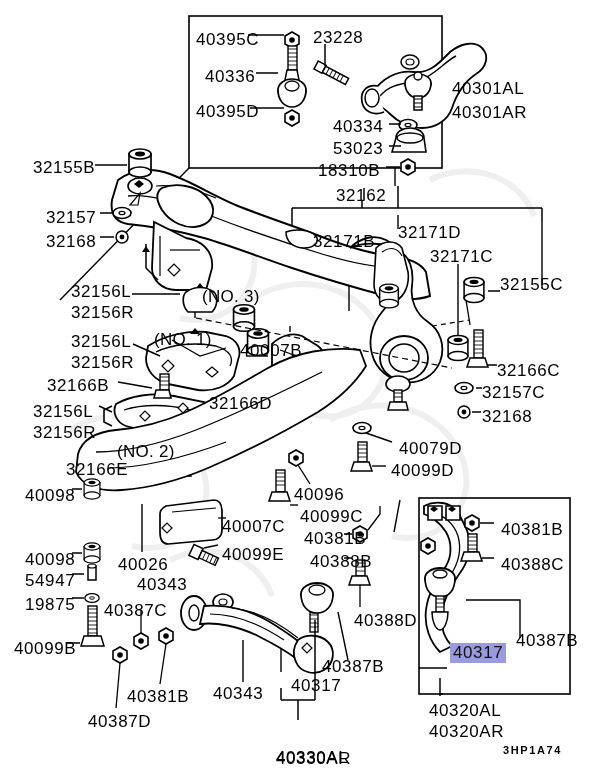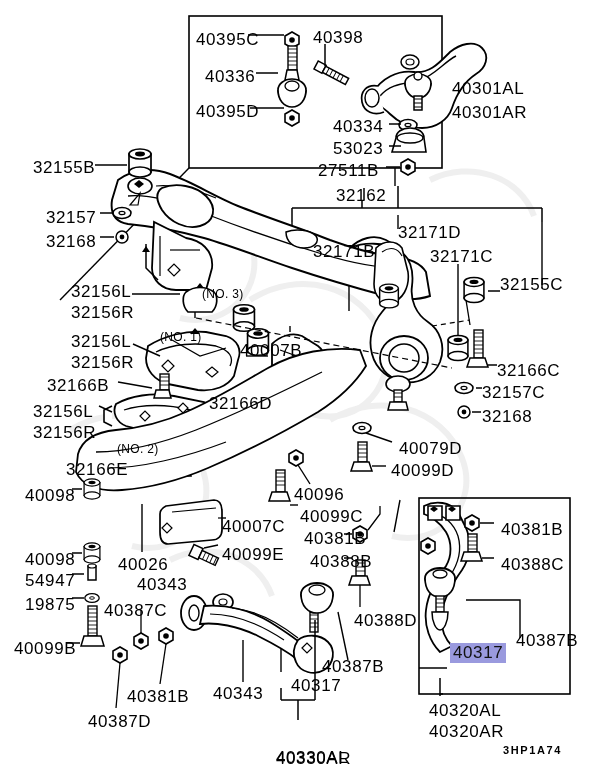--- a/index.html
+++ b/index.html
@@ -15,21 +15,21 @@
   #sheet svg{position:absolute;left:0;top:0;}
   .lbl{
     position:absolute;
     font-family:"Liberation Sans", sans-serif;
     font-size:17px;
     letter-spacing:0.6px;
     color:#000;
     white-space:nowrap;
     line-height:1;
   }
-  .lbl.sm{font-size:12px;letter-spacing:0.3px;}
+  .lbl.sm{font-size:17px;letter-spacing:0.3px;}
   .lbl.code{
     font-size:11px;letter-spacing:1.6px;font-weight:bold;
     font-family:"Liberation Sans", sans-serif;
   }
   .lbl.hl{
     background:#9a9ade;
     padding:1px 3px 2px 3px;
     color:#111;
   }
 </style>
@@ -454,41 +454,41 @@
     <path d="M352,558 h-8" stroke="#000" stroke-width="1.5"></path>
     <path d="M360,585 v22" stroke="#000" stroke-width="1.3"></path>
 
     <path d="M386,608 v-18" stroke="#000" stroke-width="0"></path>
 
     <path d="M400,500 C398,510 396,522 394,532" fill="none" stroke="#000" stroke-width="1.4"></path>
   </svg>
 
   <div>
     <span class="lbl" style="left:196px;top:31px">40395C</span>
-    <span class="lbl" style="left:313px;top:29px">40398</span>
+    <span class="lbl" style="left:313px;top:29px">23228</span>
     <span class="lbl" style="left:205px;top:68px">40336</span>
     <span class="lbl" style="left:196px;top:103px">40395D</span>
     <span class="lbl" style="left:452px;top:80px">40301AL</span>
     <span class="lbl" style="left:452px;top:104px">40301AR</span>
     <span class="lbl" style="left:333px;top:118px">40334</span>
     <span class="lbl" style="left:333px;top:140px">53023</span>
-    <span class="lbl" style="left:318px;top:162px">27511B</span>
+    <span class="lbl" style="left:318px;top:162px">18310B</span>
     <span class="lbl" style="left:336px;top:187px">32162</span>
-    <span class="lbl" style="left:313px;top:243px">32171B</span>
+    <span class="lbl" style="left:313px;top:233px">32171B</span>
     <span class="lbl" style="left:398px;top:224px">32171D</span>
     <span class="lbl" style="left:430px;top:248px">32171C</span>
     <span class="lbl" style="left:500px;top:276px">32155C</span>
     <span class="lbl" style="left:33px;top:159px">32155B</span>
     <span class="lbl" style="left:46px;top:209px">32157</span>
     <span class="lbl" style="left:46px;top:233px">32168</span>
     <span class="lbl" style="left:71px;top:283px">32156L</span>
     <span class="lbl" style="left:71px;top:304px">32156R</span>
     <span class="lbl sm" style="left:202px;top:288px">(NO. 3)</span>
     <span class="lbl" style="left:71px;top:333px">32156L</span>
-    <span class="lbl sm" style="left:160px;top:331px">(NO. 1)</span>
+    <span class="lbl sm" style="left:154px;top:331px">(NO. 1)</span>
     <span class="lbl" style="left:71px;top:354px">32156R</span>
     <span class="lbl" style="left:240px;top:342px">40007B</span>
     <span class="lbl" style="left:47px;top:377px">32166B</span>
     <span class="lbl" style="left:33px;top:403px">32156L</span>
     <span class="lbl" style="left:209px;top:395px">32166D</span>
     <span class="lbl" style="left:33px;top:424px">32156R</span>
     <span class="lbl sm" style="left:117px;top:443px">(NO. 2)</span>
     <span class="lbl" style="left:66px;top:461px">32166E</span>
     <span class="lbl" style="left:497px;top:362px">32166C</span>
     <span class="lbl" style="left:482px;top:384px">32157C</span>

